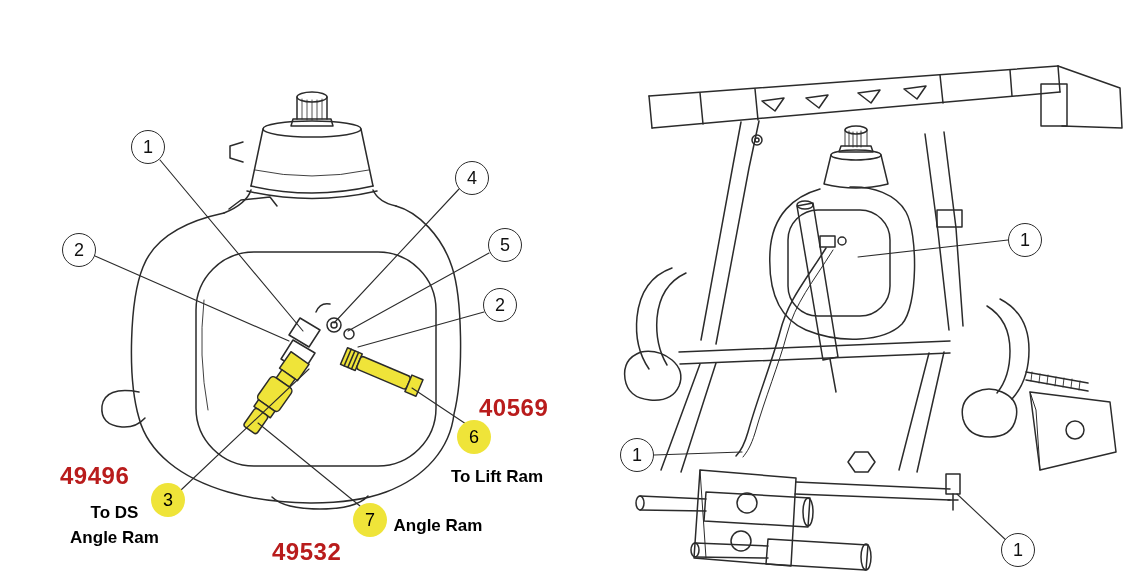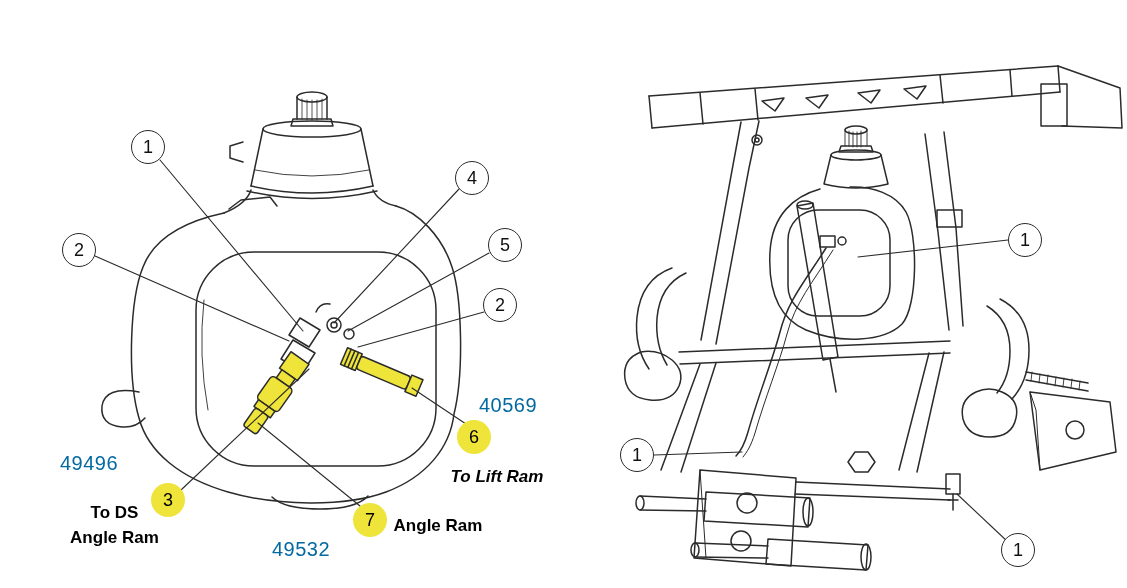--- a/index.html
+++ b/index.html
@@ -13,22 +13,22 @@
     position:absolute; z-index:3; width:34px; height:34px;
     border:1.6px solid var(--line-black,#2b2b2b); border-radius:50%;
     background:#fff; color:#111;
     display:flex; align-items:center; justify-content:center;
     font-size:18px; line-height:1;
   }
   .callout.hl {
     border:none; background:var(--highlight-yellow,#efe439); color:#000;
   }
   .part-number {
-    position:absolute; z-index:3; color:#0369a1;
-    font-size:20px; letter-spacing:.5px; white-space:nowrap;
+    position:absolute; z-index:3; color:#b91c1c;
+    font-size:24px; letter-spacing:.5px; white-space:nowrap;font-weight:bold;
   }
   .part-caption {
     position:absolute; z-index:3; color:#000;
     font-size:17px; font-weight:bold; text-align:center; line-height:25px;
     white-space:nowrap;
   }
   .hl-fill { fill:var(--highlight-yellow,#efe439); }
 </style>
 </head>
 <body>
@@ -184,28 +184,28 @@
   <div class="callout" style="left:455px; top:161px;">4</div>
   <div class="callout" style="left:488px; top:228px;">5</div>
   <div class="callout" style="left:483px; top:288px;">2</div>
   <div class="callout hl" style="left:457px; top:420px;">6</div>
   <div class="callout hl" style="left:151px; top:483px;">3</div>
   <div class="callout hl" style="left:353px; top:503px;">7</div>
   <div class="callout" style="left:1008px; top:223px;">1</div>
   <div class="callout" style="left:620px; top:438px;">1</div>
   <div class="callout" style="left:1001px; top:533px;">1</div>
 
-  <div class="part-number" style="left:60px;  top:452px;">49496</div>
+  <div class="part-number" style="left:60px;  top:462px;">49496</div>
   <div class="part-caption" style="left:57px; top:500px; width:115px;text-align:center;">
     <div>To DS</div>
     <div>Angle Ram</div>
   </div>
 
   <div class="part-number" style="left:479px; top:394px;">40569</div>
-  <div class="part-caption" style="left:437px; top:464px; width:120px;font-style:italic;">
+  <div class="part-caption" style="left:437px; top:464px; width:120px;">
     <div>To Lift Ram</div>
   </div>
 
   <div class="part-number" style="left:272px; top:538px;">49532</div>
   <div class="part-caption" style="left:383px; top:513px; width:110px;">
     <div>Angle Ram</div>
   </div>
 
 </div>
 

